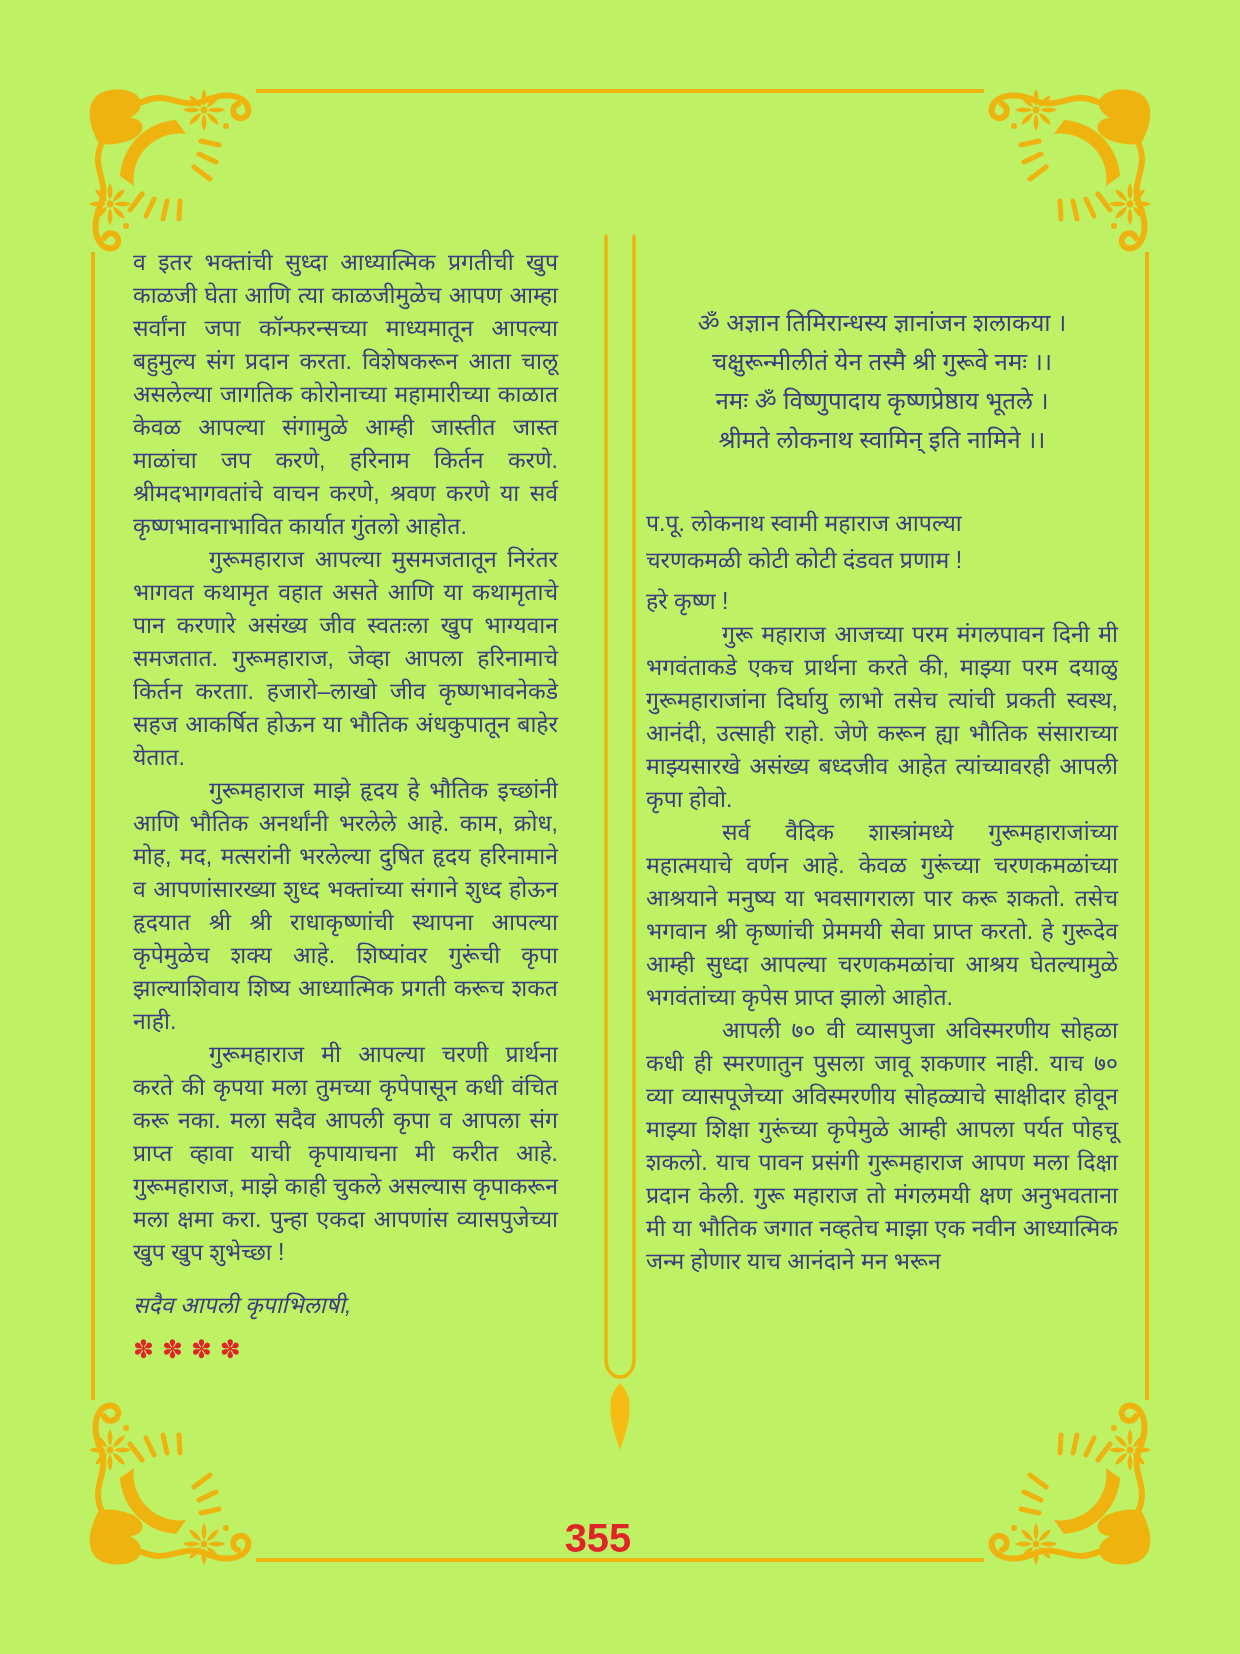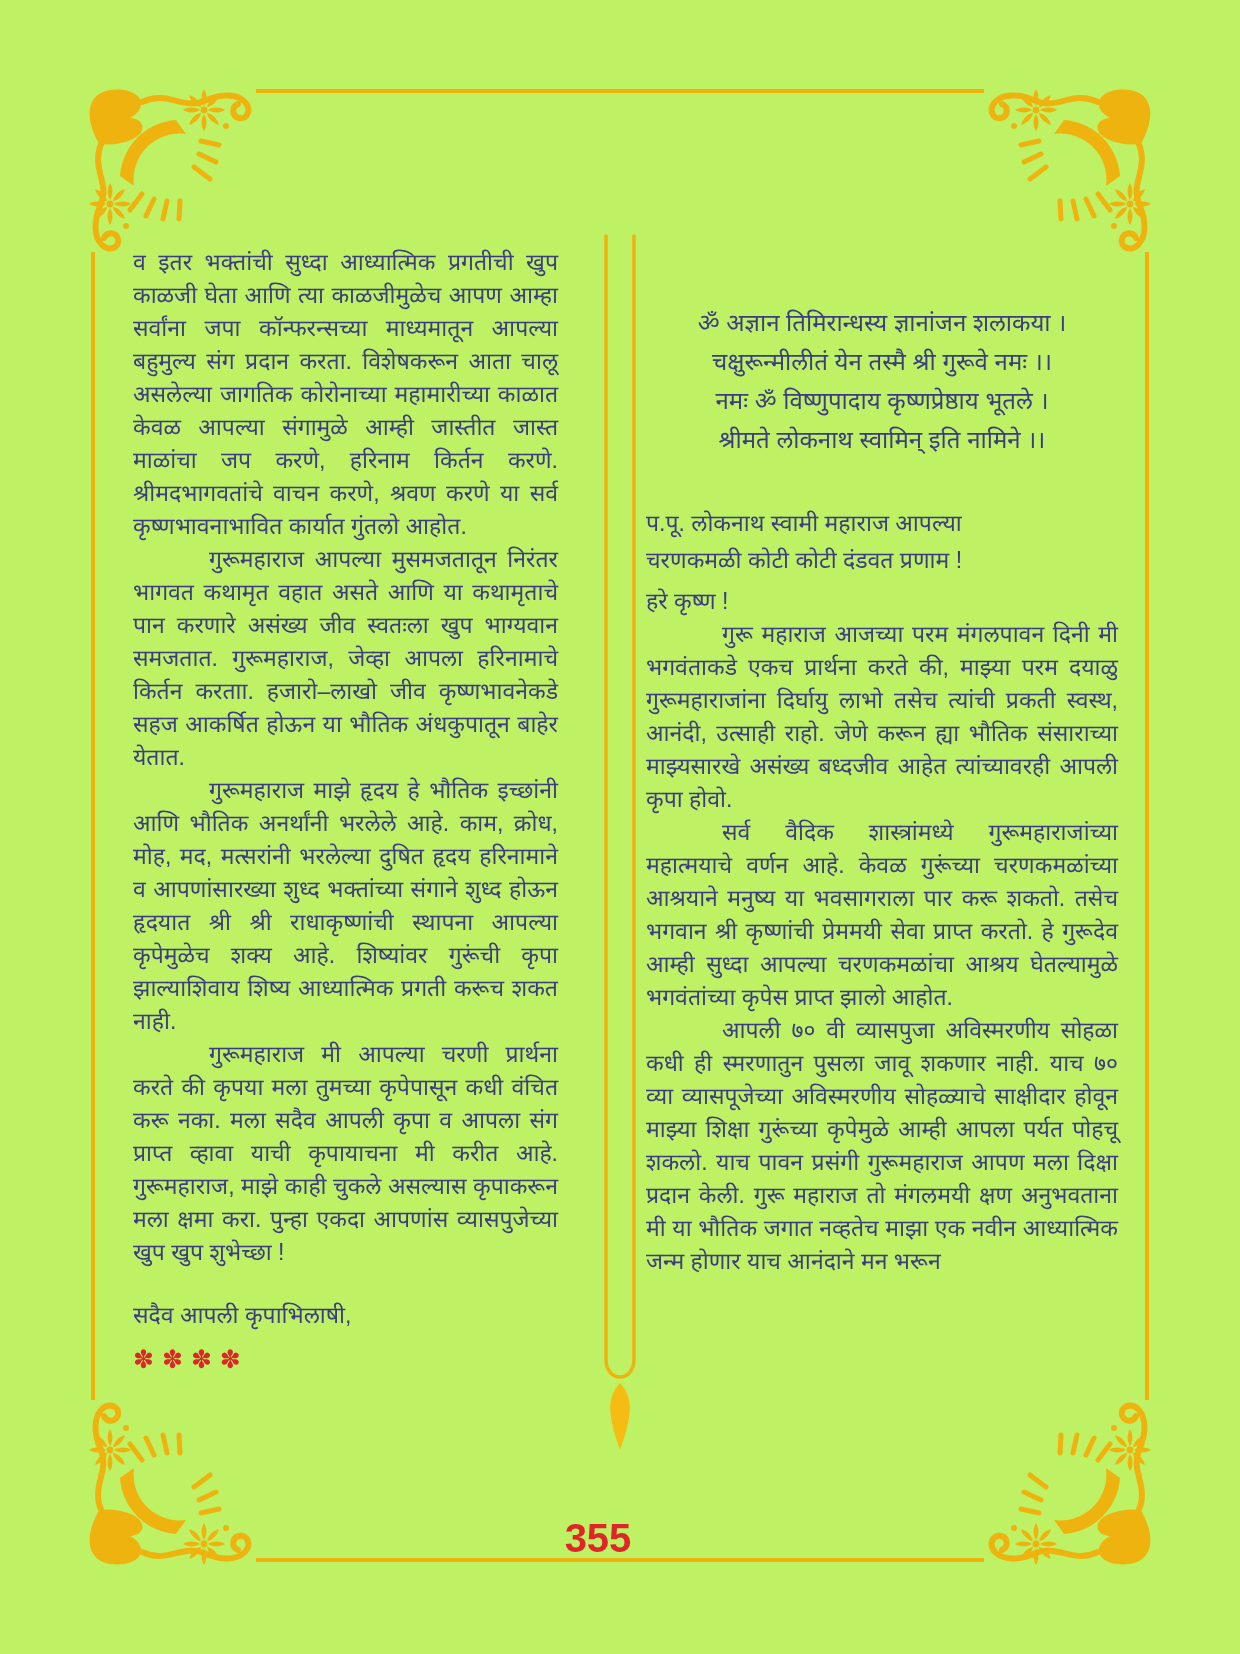--- a/index.html
+++ b/index.html
@@ -17,21 +17,21 @@
   }
   .col{position:absolute;font-size:23px;line-height:33px;}
   .col-left{left:133px;top:246px;width:425px;}
   .col-right{left:646px;top:256px;width:472px;margin-top:47px;}
   .para{text-align:justify;text-indent:76px;margin:0;}
   .para.first{text-indent:0;}
   .shloka{text-align:center;font-size:24px;line-height:39px;}
   .salutation{margin-top:46px;line-height:37px;}
   .greeting{margin-top:6px;}
   .wishes{text-align:justify;margin:0;}
-  .sig{margin-top:26px;line-height:40px;}
+  .sig{margin-top:16px;line-height:40px;font-style:italic;}
   .mark{color:#E02529;font-size:25px;letter-spacing:8px;margin-top:8px;font-weight:bold;}
   .page-number{
     position:absolute;left:550px;top:1516px;width:96px;
     text-align:center;color:#E02529;font-weight:bold;font-size:40px;
   }
 </style>
 </head>
 <body>
 
 <div class="page">

